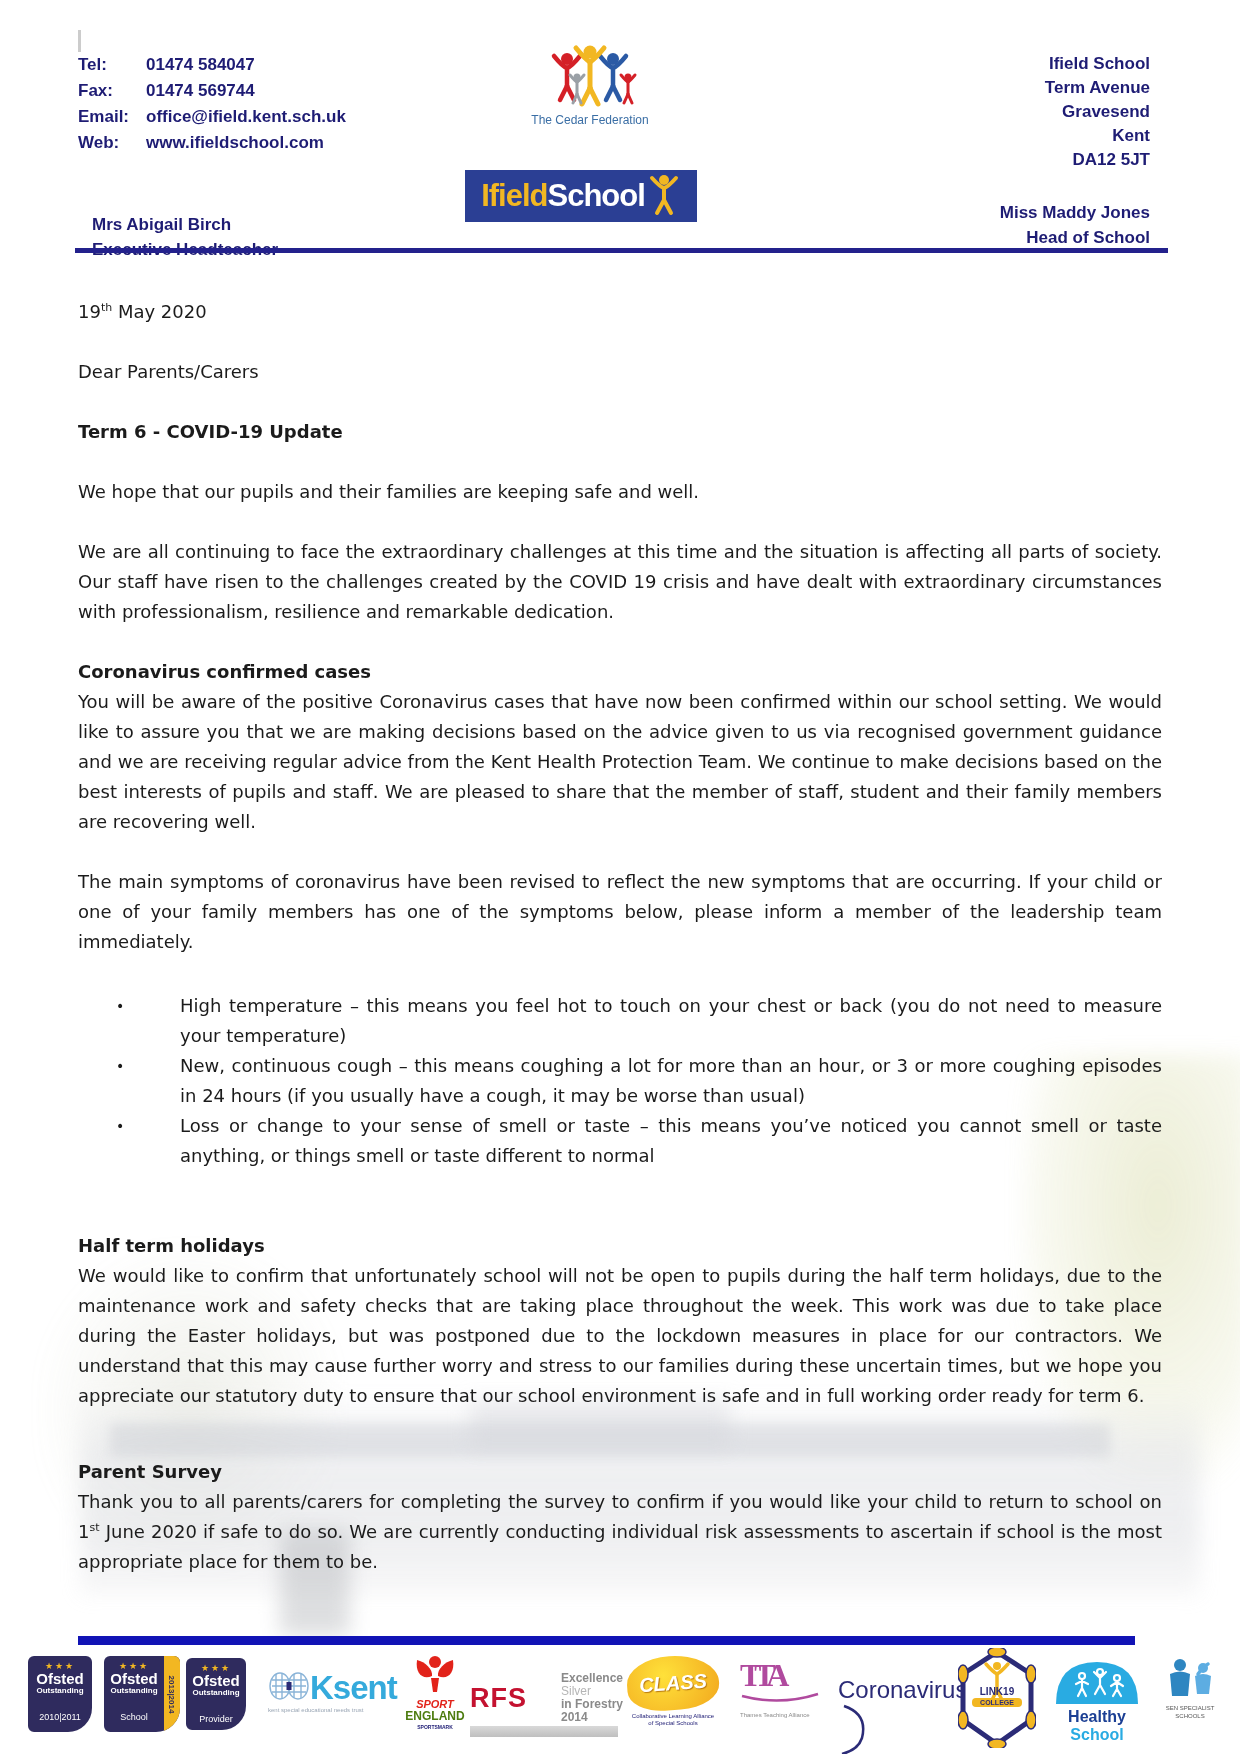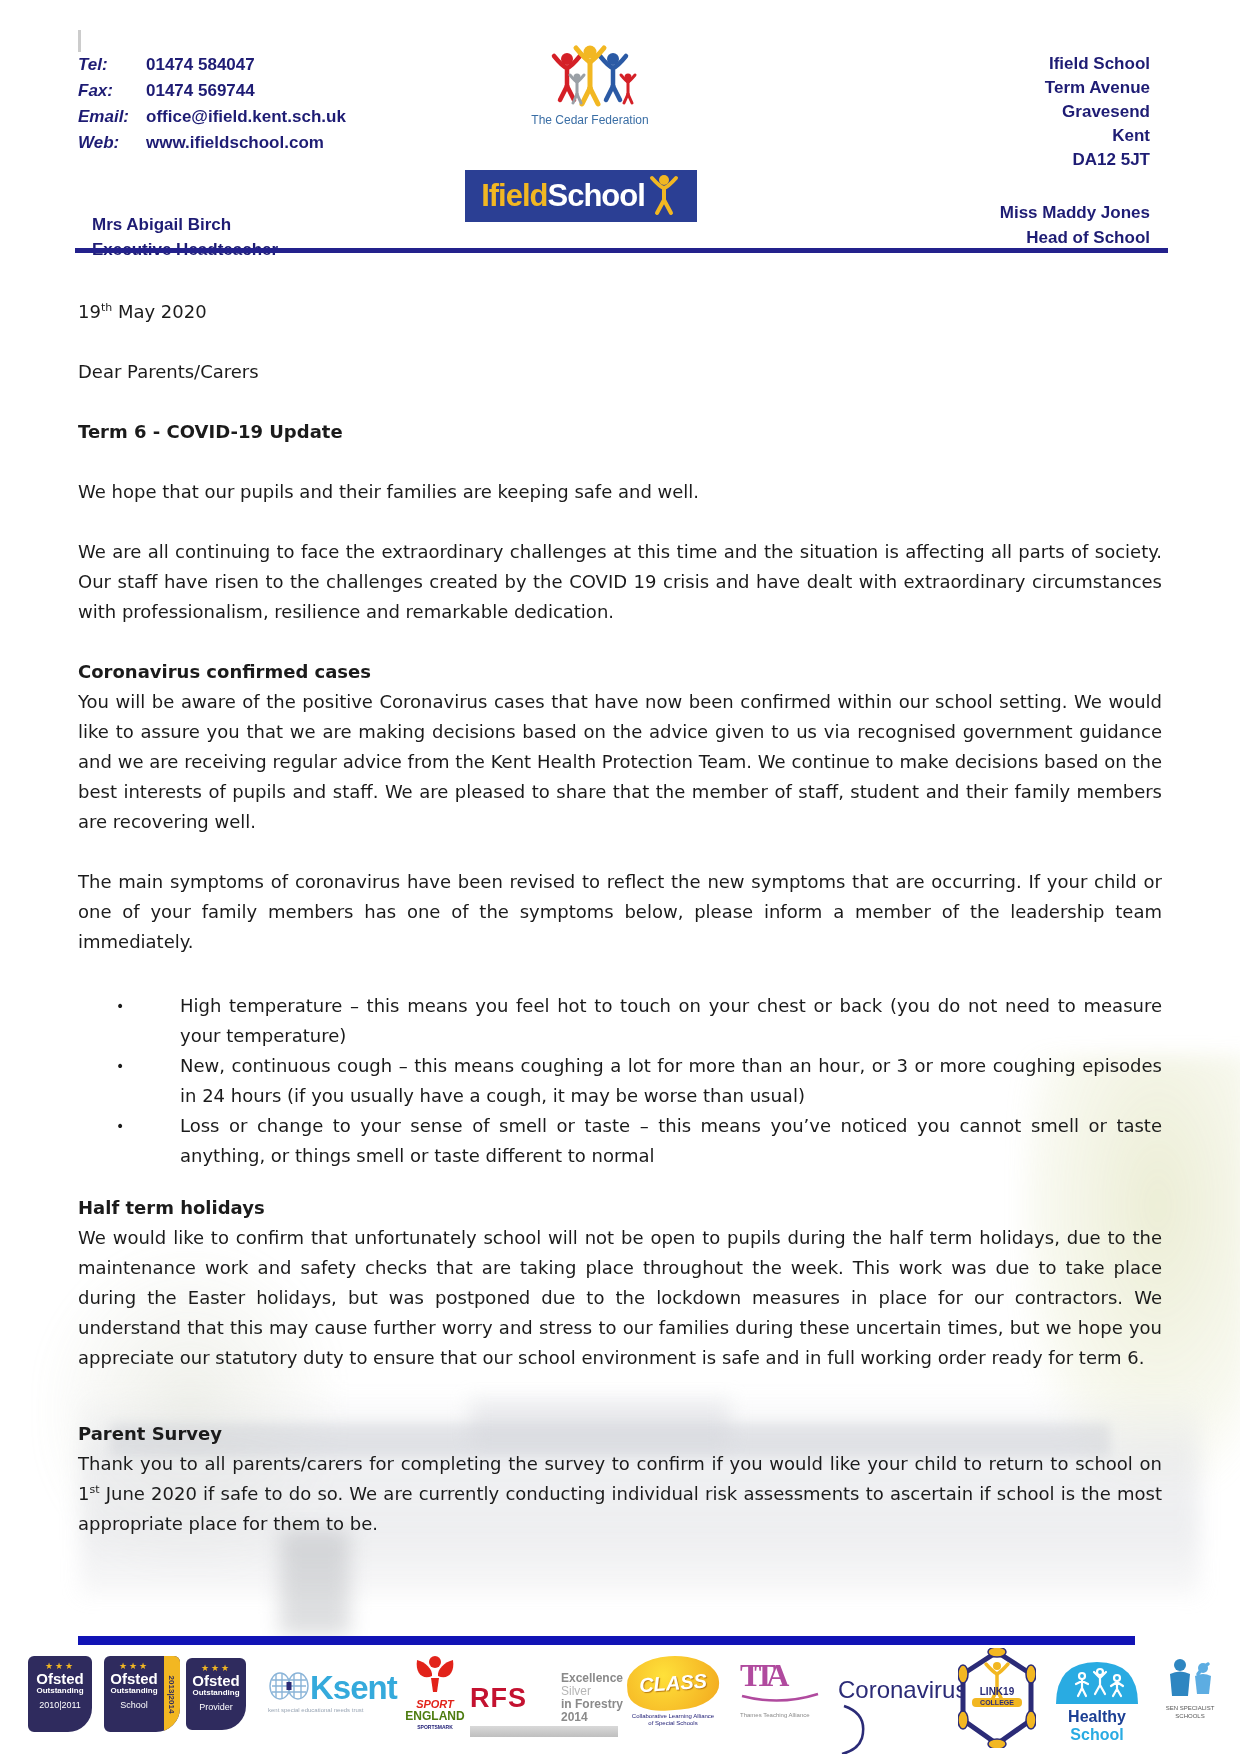--- a/index.html
+++ b/index.html
@@ -2,42 +2,42 @@
 <html><head>
 <meta charset="utf-8">
 <style>
   html,body{margin:0;padding:0;background:#ffffff;}
   #page{position:relative;width:1240px;height:1754px;background:#ffffff;overflow:hidden;
         font-family:"DejaVu Sans",sans-serif;color:#1b1b1b;}
   
   #header{position:absolute;top:0;left:0;width:1240px;height:255px;}
   .navy{color:#1e1c74;font-family:"Liberation Sans",sans-serif;font-weight:bold;}
   #contact{position:absolute;left:78px;top:52px;font-size:17px;line-height:26px;}
-  #contact .row span.lbl{display:inline-block;width:68px;font-style:italic;}
+  #contact .row span.lbl{display:inline-block;width:68px;}
   #cedar{position:absolute;left:500px;top:44px;width:180px;text-align:center;}
   #cedar-caption{font-family:"Liberation Sans",sans-serif;font-size:12px;color:#3a6ea5;margin-top:1px;}
   #school-logo{position:absolute;left:465px;top:170px;width:232px;height:52px;background:#2b3f94;
                display:flex;align-items:center;justify-content:center;}
   #school-logo .t1{color:#f2b722;font-family:"Liberation Sans",sans-serif;font-weight:bold;font-size:31px;letter-spacing:-1px;}
   #school-logo .t2{color:#ffffff;font-family:"Liberation Sans",sans-serif;font-weight:bold;font-size:31px;letter-spacing:-1px;}
   #address{position:absolute;right:90px;top:52px;text-align:right;font-size:17px;line-height:24px;}
   #head-left{position:absolute;left:92px;top:212px;font-size:17px;line-height:25px;}
   #head-right{position:absolute;right:90px;top:200px;text-align:right;font-size:17px;line-height:25px;}
   #header-rule{position:absolute;left:75px;top:248px;width:1093px;height:5px;background:#23218c;}
   #corner-mark{position:absolute;left:78px;top:30px;width:3px;height:22px;background:#cccccc;}
   
   #content{position:absolute;left:78px;top:267px;width:1084px;font-size:18px;line-height:30px;
            text-align:justify;}
   .block{margin-top:30px;}
   .bold{font-weight:bold;}
   sup{font-size:11px;line-height:0;}
   ul.symptoms{list-style:none;margin:34px 0 0 0;padding:0;}
   ul.symptoms li{position:relative;padding-left:102px;margin:0;}
   ul.symptoms .bullet{position:absolute;left:38px;top:0;font-size:14px;}
-  .sec2{margin-top:22px;}
+  .sec2{margin-top:60px;}
   .sec3{margin-top:46px;}
   
   #wm{position:absolute;top:975px;left:0;width:1240px;height:668px;overflow:hidden;opacity:.6;pointer-events:none;}
   .wmb{position:absolute;filter:blur(10px);}
   .wm-tree-r{left:1020px;top:80px;width:230px;height:430px;
      background:radial-gradient(ellipse at 60% 35%,rgba(198,202,130,.55),rgba(212,216,160,.28) 58%,transparent 78%);}
   .wm-tree-l{left:40px;top:270px;width:300px;height:330px;
      background:radial-gradient(ellipse at 50% 50%,rgba(186,190,166,.40),transparent 75%);}
   .wm-bldg{left:80px;top:415px;width:1120px;height:205px;
      background:linear-gradient(rgba(226,227,231,0),rgba(208,210,216,.55) 30%,rgba(198,200,206,.5) 70%,rgba(216,216,220,.3));}
@@ -46,21 +46,21 @@
   .wm-roof{left:470px;top:425px;width:260px;height:48px;background:rgba(180,182,192,.4);}
   
   #footer{position:absolute;top:1630px;left:0;width:1240px;height:124px;font-family:"Liberation Sans",sans-serif;}
   #footer-bar{position:absolute;left:78px;top:6px;width:1057px;height:9px;background:#1113b5;}
   .logo{position:absolute;}
   .ofsted{width:64px;height:76px;background:#2f2b5e;border-radius:6px 6px 24px 6px;color:#fff;
           text-align:center;overflow:hidden;}
   .ofsted .stars{color:#f2b722;font-size:9px;letter-spacing:2px;display:block;margin-top:5px;}
   .ofsted .brand{font-size:15px;font-weight:bold;display:block;line-height:15px;}
   .ofsted .l1{font-size:8px;font-weight:bold;display:block;line-height:10px;}
-  .ofsted .l2{font-size:9px;display:block;line-height:12px;margin-top:3px;}
+  .ofsted .l2{font-size:9px;display:block;line-height:12px;margin-top:15px;}
   .ofsted2{width:76px;}
   .ofsted2 .band{position:absolute;right:0;top:0;bottom:0;width:16px;background:#f2b722;
       border-radius:0 6px 24px 0;display:flex;align-items:center;justify-content:center;}
   .ofsted2 .band span{transform:rotate(90deg);font-size:8px;font-weight:bold;color:#2f2b5e;white-space:nowrap;}
   .ofsted2 .inner{margin-right:16px;}
   .ksent{width:130px;text-align:left;}
   .ksent .word{font-size:33px;color:#35aadc;font-weight:bold;letter-spacing:-1px;line-height:34px;}
   .ksent .tag{font-size:6px;color:#9aa6b5;margin-top:1px;}
   .sport{width:78px;text-align:center;}
   .sport .l1{color:#e2231a;font-weight:bold;font-style:italic;font-size:11px;line-height:12px;}

